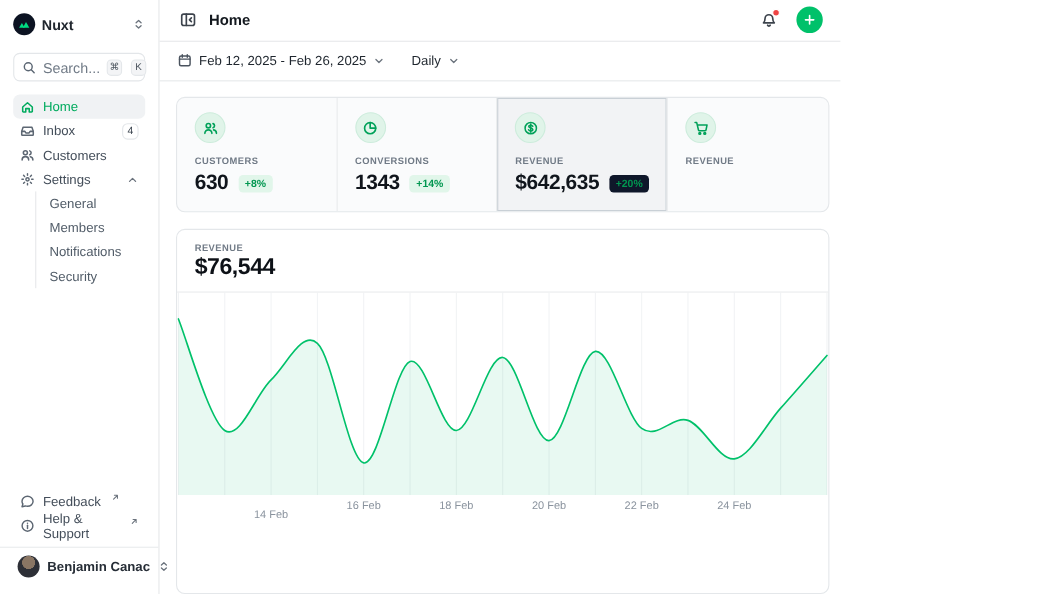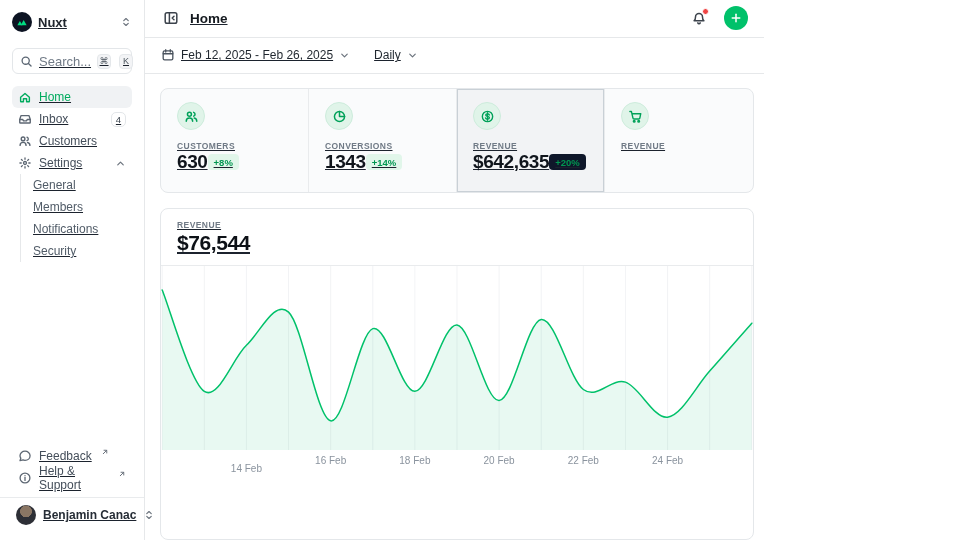--- a/index.html
+++ b/index.html
@@ -1,18 +1,18 @@
 <!DOCTYPE html>
 <html><head>
 <meta charset="utf-8">
 <style>
   * { margin:0; padding:0; box-sizing:border-box; }
   html,body { width:960px; height:540px; overflow:hidden; background:#fff;
     font-family:"Liberation Sans","DejaVu Sans",sans-serif; color:#1c232e; }
-  .app { display:flex; width:764px; height:540px;text-decoration:underline; }
+  .app { display:flex; width:764px; height:540px; }
 
   
   .sidebar { width:145px; min-width:145px; height:100%; border-right:1px solid #e6e8ea;
     display:flex; flex-direction:column; padding:10px 12px 8px; background:#fff; }
   .ws-row { display:flex; align-items:center; gap:6px; height:24px; }
   .ws-logo { width:20px; height:20px; border-radius:50%; background:#0c1322; display:flex;
     align-items:center; justify-content:center; flex:none; }
   .ws-name { font-size:13px; font-weight:700; color:#20262e; flex:1; }
   .icon { display:inline-flex; align-items:center; justify-content:center; flex:none; }
   .sel-ic { color:#6b737d; }
@@ -26,21 +26,21 @@
   .nav { margin-top:12px; }
   .nav-item { height:22px; display:flex; align-items:center; gap:7px; padding:0 6px;
     border-radius:6px; font-size:12px; font-weight:500; color:#444e5a; cursor:pointer; }
   .nav-item .nic { color:#5d6773; }
   .nav-item.active { background:#f0f2f4; color:#00ab5e; }
   .nav-item.active .nic { color:#00ab5e; }
   .nav-item .lbl { flex:1; }
   .chip { font-size:9.5px; color:#39424d; background:#fff; border:1px solid #e3e6e9;
     border-radius:5px; min-width:15px; height:15px; display:inline-flex; align-items:center;
     justify-content:center; padding:0 3px; }
-  .subnav { margin-left:8px; border-left:1px solid #e6e8ea; padding-left:12px; }
+  .subnav { margin-left:20px; border-left:1px solid #e6e8ea; padding-left:12px; }
   .sub-item { height:22px; display:flex; align-items:center; font-size:12px; font-weight:500;
     color:#515c68; cursor:pointer; }
   .side-bottom { margin-top:auto; }
   .ext { color:#6b737d; margin-left:2px; align-self:flex-start; margin-top:3px; }
   .side-divider { border-top:1px solid #e9ebed; margin:8px -12px 0; }
   .user-row { height:34px; display:flex; align-items:center; gap:7px; padding:0 4px; cursor:pointer; }
   .avatar { width:20px; height:20px; border-radius:50%; flex:none;
     background:radial-gradient(circle at 50% 32%, #8a7664 0 34%, #2d2f36 36% 100%); }
   .user-name { font-size:12px; font-weight:600; color:#262d36; flex:1; white-space:nowrap; }
 
@@ -68,21 +68,21 @@
   
   .stats { margin-top:14px; display:grid; grid-template-columns:repeat(4,1fr);
     border:1px solid #e4e7ea; border-radius:8px; overflow:hidden; background:#fafbfc; }
   .stat-card { height:103px; padding:13px 16px 0; border-right:1px solid #e9ebed; cursor:pointer; }
   .stat-card:last-child { border-right:none; }
   .stat-card.selected { background:#f2f3f5; box-shadow:inset 0 0 0 1px #c9d0d6; }
   .stat-ic { width:28px; height:28px; border-radius:50%; background:#e0f4e9;
     border:1px solid #cdecdc; color:#00a159; display:flex; align-items:center; justify-content:center; }
   .stat-label { margin-top:11px; font-size:8.5px; letter-spacing:.05em; font-weight:600;
     color:#707a86; }
-  .stat-valrow { display:flex; align-items:center; gap:0; }
+  .stat-valrow { margin-top:5px; display:flex; align-items:center; gap:9px; }
   .stat-value { font-size:19px; font-weight:800; letter-spacing:-.02em; color:#10151c; }
   .delta { font-size:9.5px; font-weight:700; border-radius:4px; padding:2.5px 6px; }
 
   
   .chart-panel { margin-top:15px; border:1px solid #e4e7ea; border-radius:8px; background:#fff;
     height:332px; overflow:hidden; }
   .chart-head { padding:11px 16px 10px; }
   .chart-label { font-size:8.5px; letter-spacing:.05em; font-weight:600; color:#707a86; }
   .chart-value { margin-top:1px; font-size:21px; font-weight:800; letter-spacing:-.02em; color:#0d1117; }
   .chart-sep { border-top:1px solid #e9ebed; }

